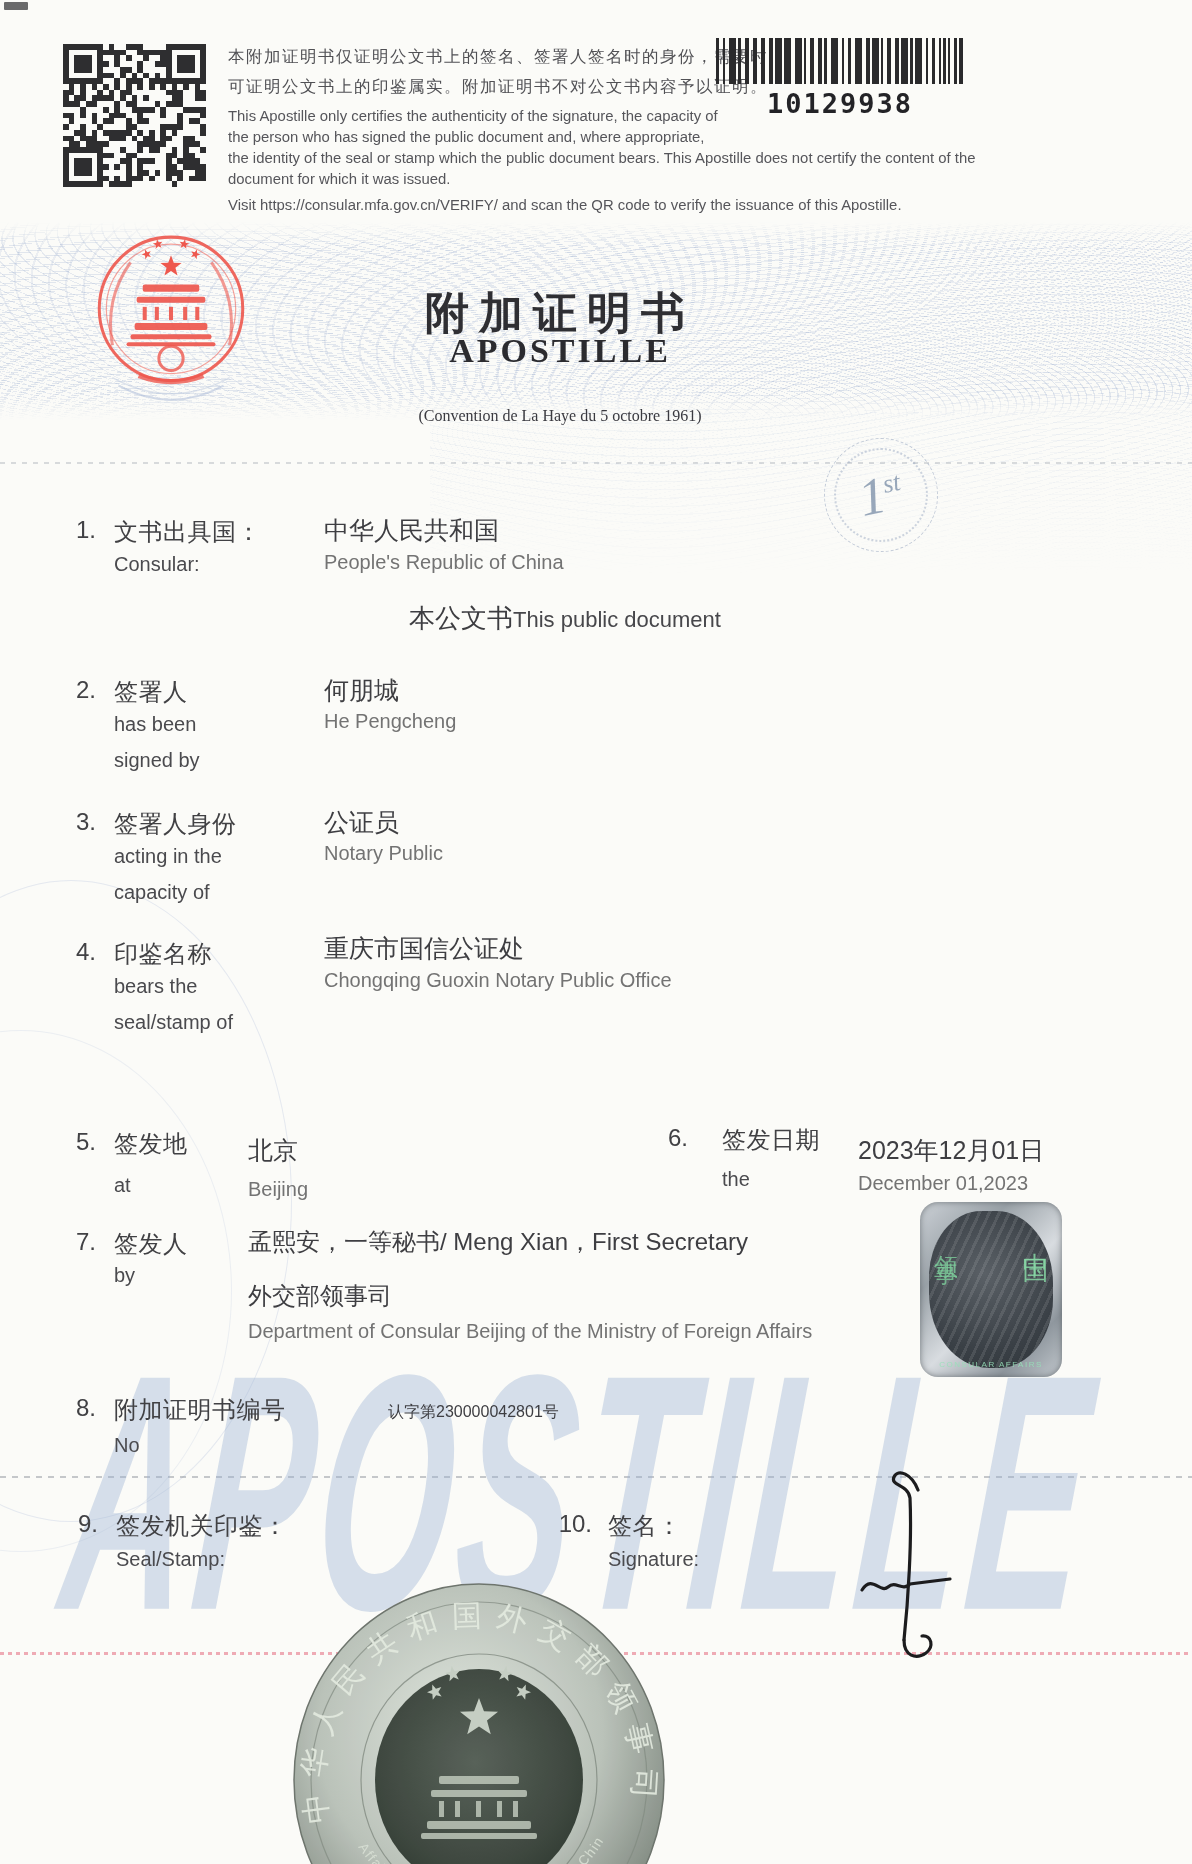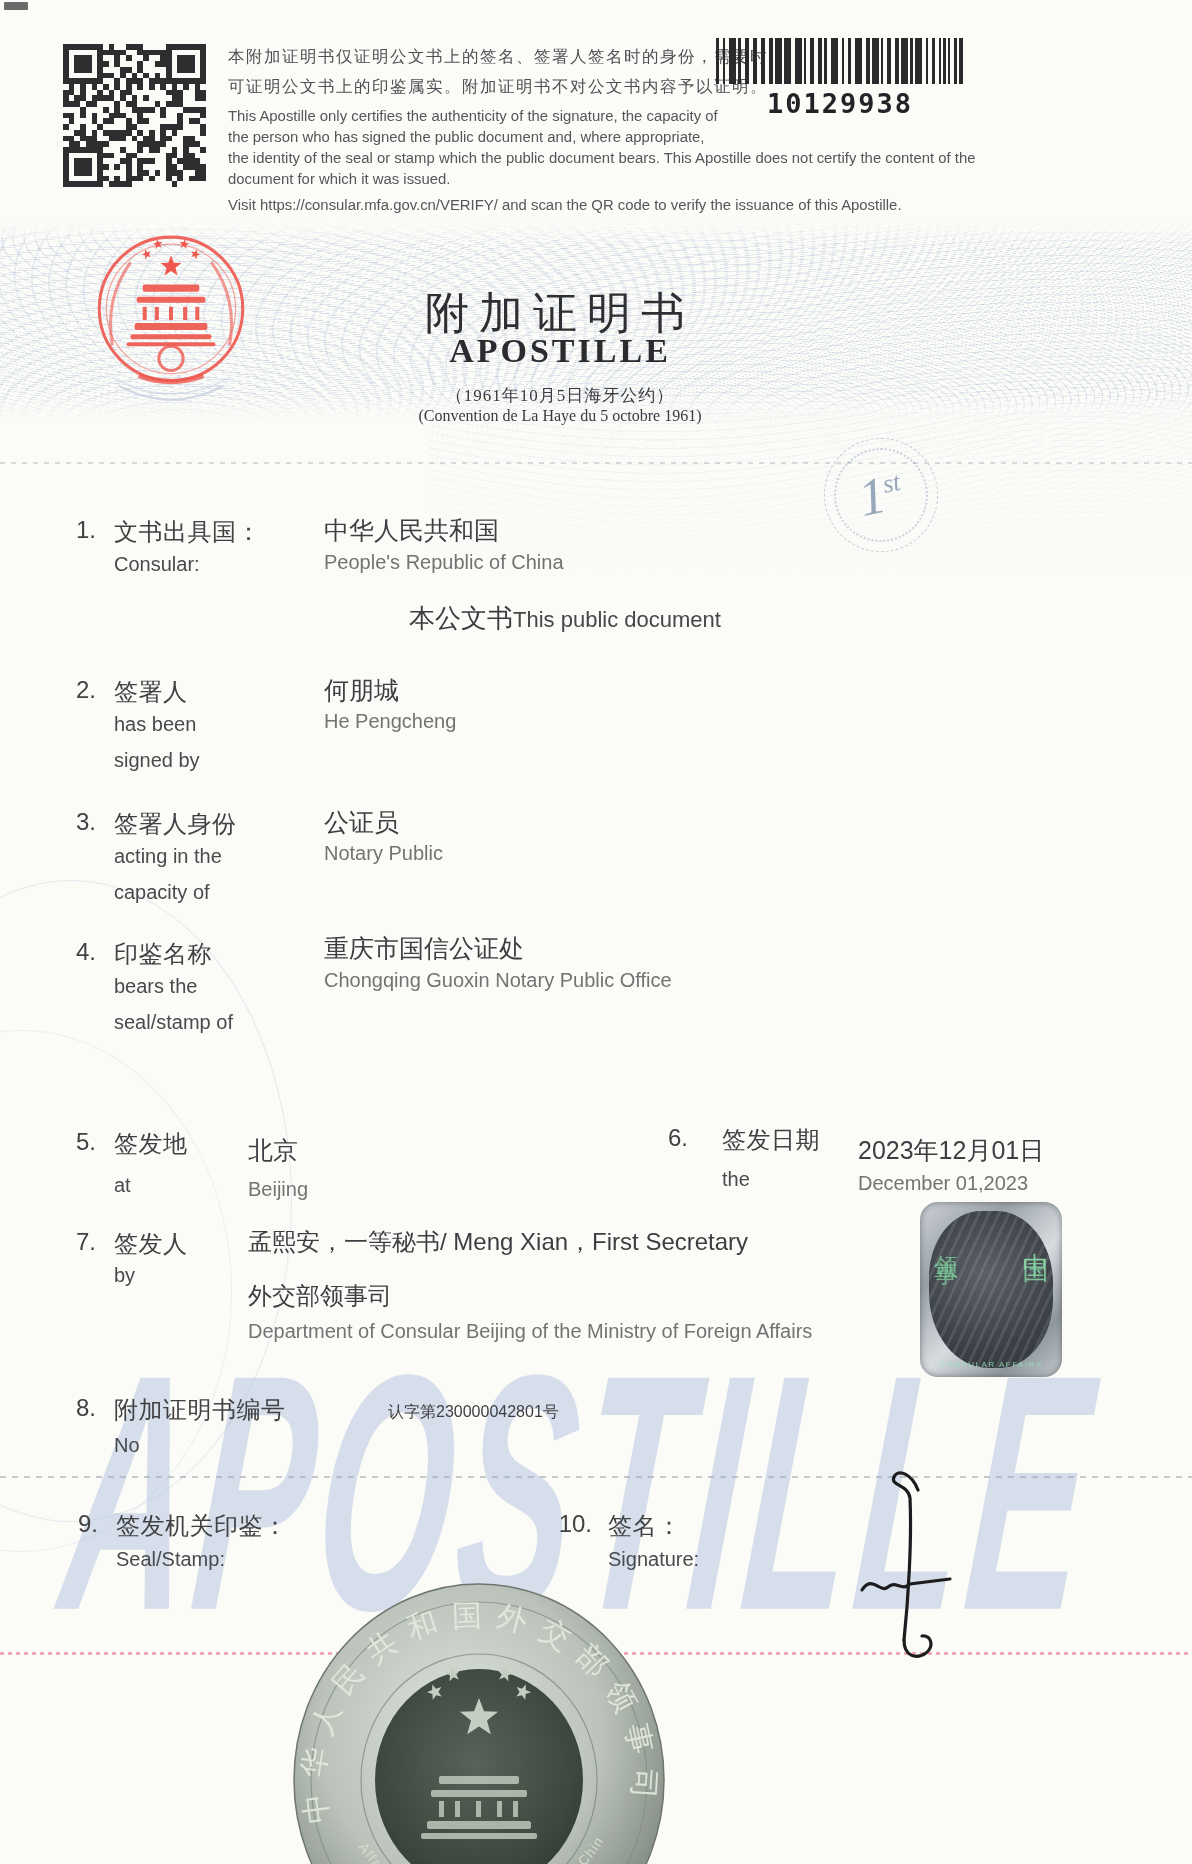--- a/index.html
+++ b/index.html
@@ -65,21 +65,21 @@
   .dash-grey1{top:462px; height:2px;
       background:repeating-linear-gradient(90deg, rgba(140,148,160,.32) 0 5px, transparent 5px 11px);}
   .dash-grey2{top:1476px; height:2px;
       background:repeating-linear-gradient(90deg, rgba(130,136,146,.45) 0 6px, transparent 6px 12px);}
   .dot-pink{top:1652px; height:3px;
       background:repeating-linear-gradient(90deg, rgba(228,105,125,.55) 0 4px, transparent 4px 8px);}
 
   
   .emblem{left:90px; top:226px; z-index:2;}
   .title-box{left:230px; top:0; width:660px; text-align:center; z-index:2; white-space:nowrap;}
-  .title-zh{top:284px; font-family:"Liberation Serif", serif; font-weight:400;
+  .title-zh{top:284px; font-family:"Liberation Serif", serif; font-weight:700;
       font-size:44px; letter-spacing:10px; color:#2f2f33;}
   .title-en{top:332px; font-family:"Liberation Serif", serif; font-weight:700;
       font-size:34px; letter-spacing:3px; color:#2b2b2f;}
   .conv-zh{top:384px; font-family:"Liberation Serif", serif; font-size:17px; color:#3a3a40; letter-spacing:1px;}
   .conv-fr{top:407px; font-family:"Liberation Serif", serif; font-size:16px; color:#3a3a40;}
 
   
   .num{font-size:24px; color:#414144; text-align:right; z-index:2;}
   .lzh{font-size:24px; letter-spacing:.5px; color:#414144; z-index:2;}
   .len{font-size:20px; color:#4a4a4e; z-index:2;}
@@ -794,21 +794,20 @@
       <path d="M48,148 Q80,160 112,148" stroke-width="5" opacity=".8"></path>
     </g>
     <g fill="none" stroke="#b5c3dc">
       <path d="M28,158 Q80,186 132,158" stroke-width="2" opacity=".6"></path>
       <path d="M22,150 Q80,182 138,150" stroke-width="1.5" opacity=".45"></path>
     </g>
   </svg>
 
   <div class="abs title-box title-zh">附加证明书</div>
   <div class="abs title-box title-en">APOSTILLE</div>
-  <div class="abs title-box conv-zh">（1961年10月5日海牙公约）</div>
   <div class="abs title-box conv-fr">(Convention de La Haye du 5 octobre 1961)</div>
 
   <div class="abs num" style="left:62px;top:516px;width:34px">1.</div>
   <div class="abs lzh" style="left:114px;top:516px">文书出具国：</div>
   <div class="abs len" style="left:114px;top:553px">Consular:</div>
   <div class="abs vzh" style="left:324px;top:514px">中华人民共和国</div>
   <div class="abs ven" style="left:324px;top:551px">People's Republic of China</div>
 
   <div class="abs section-line" style="left:230px;top:601px;width:670px">
     <span class="sec-zh">本公文书</span><span class="sec-en">This public document</span>

